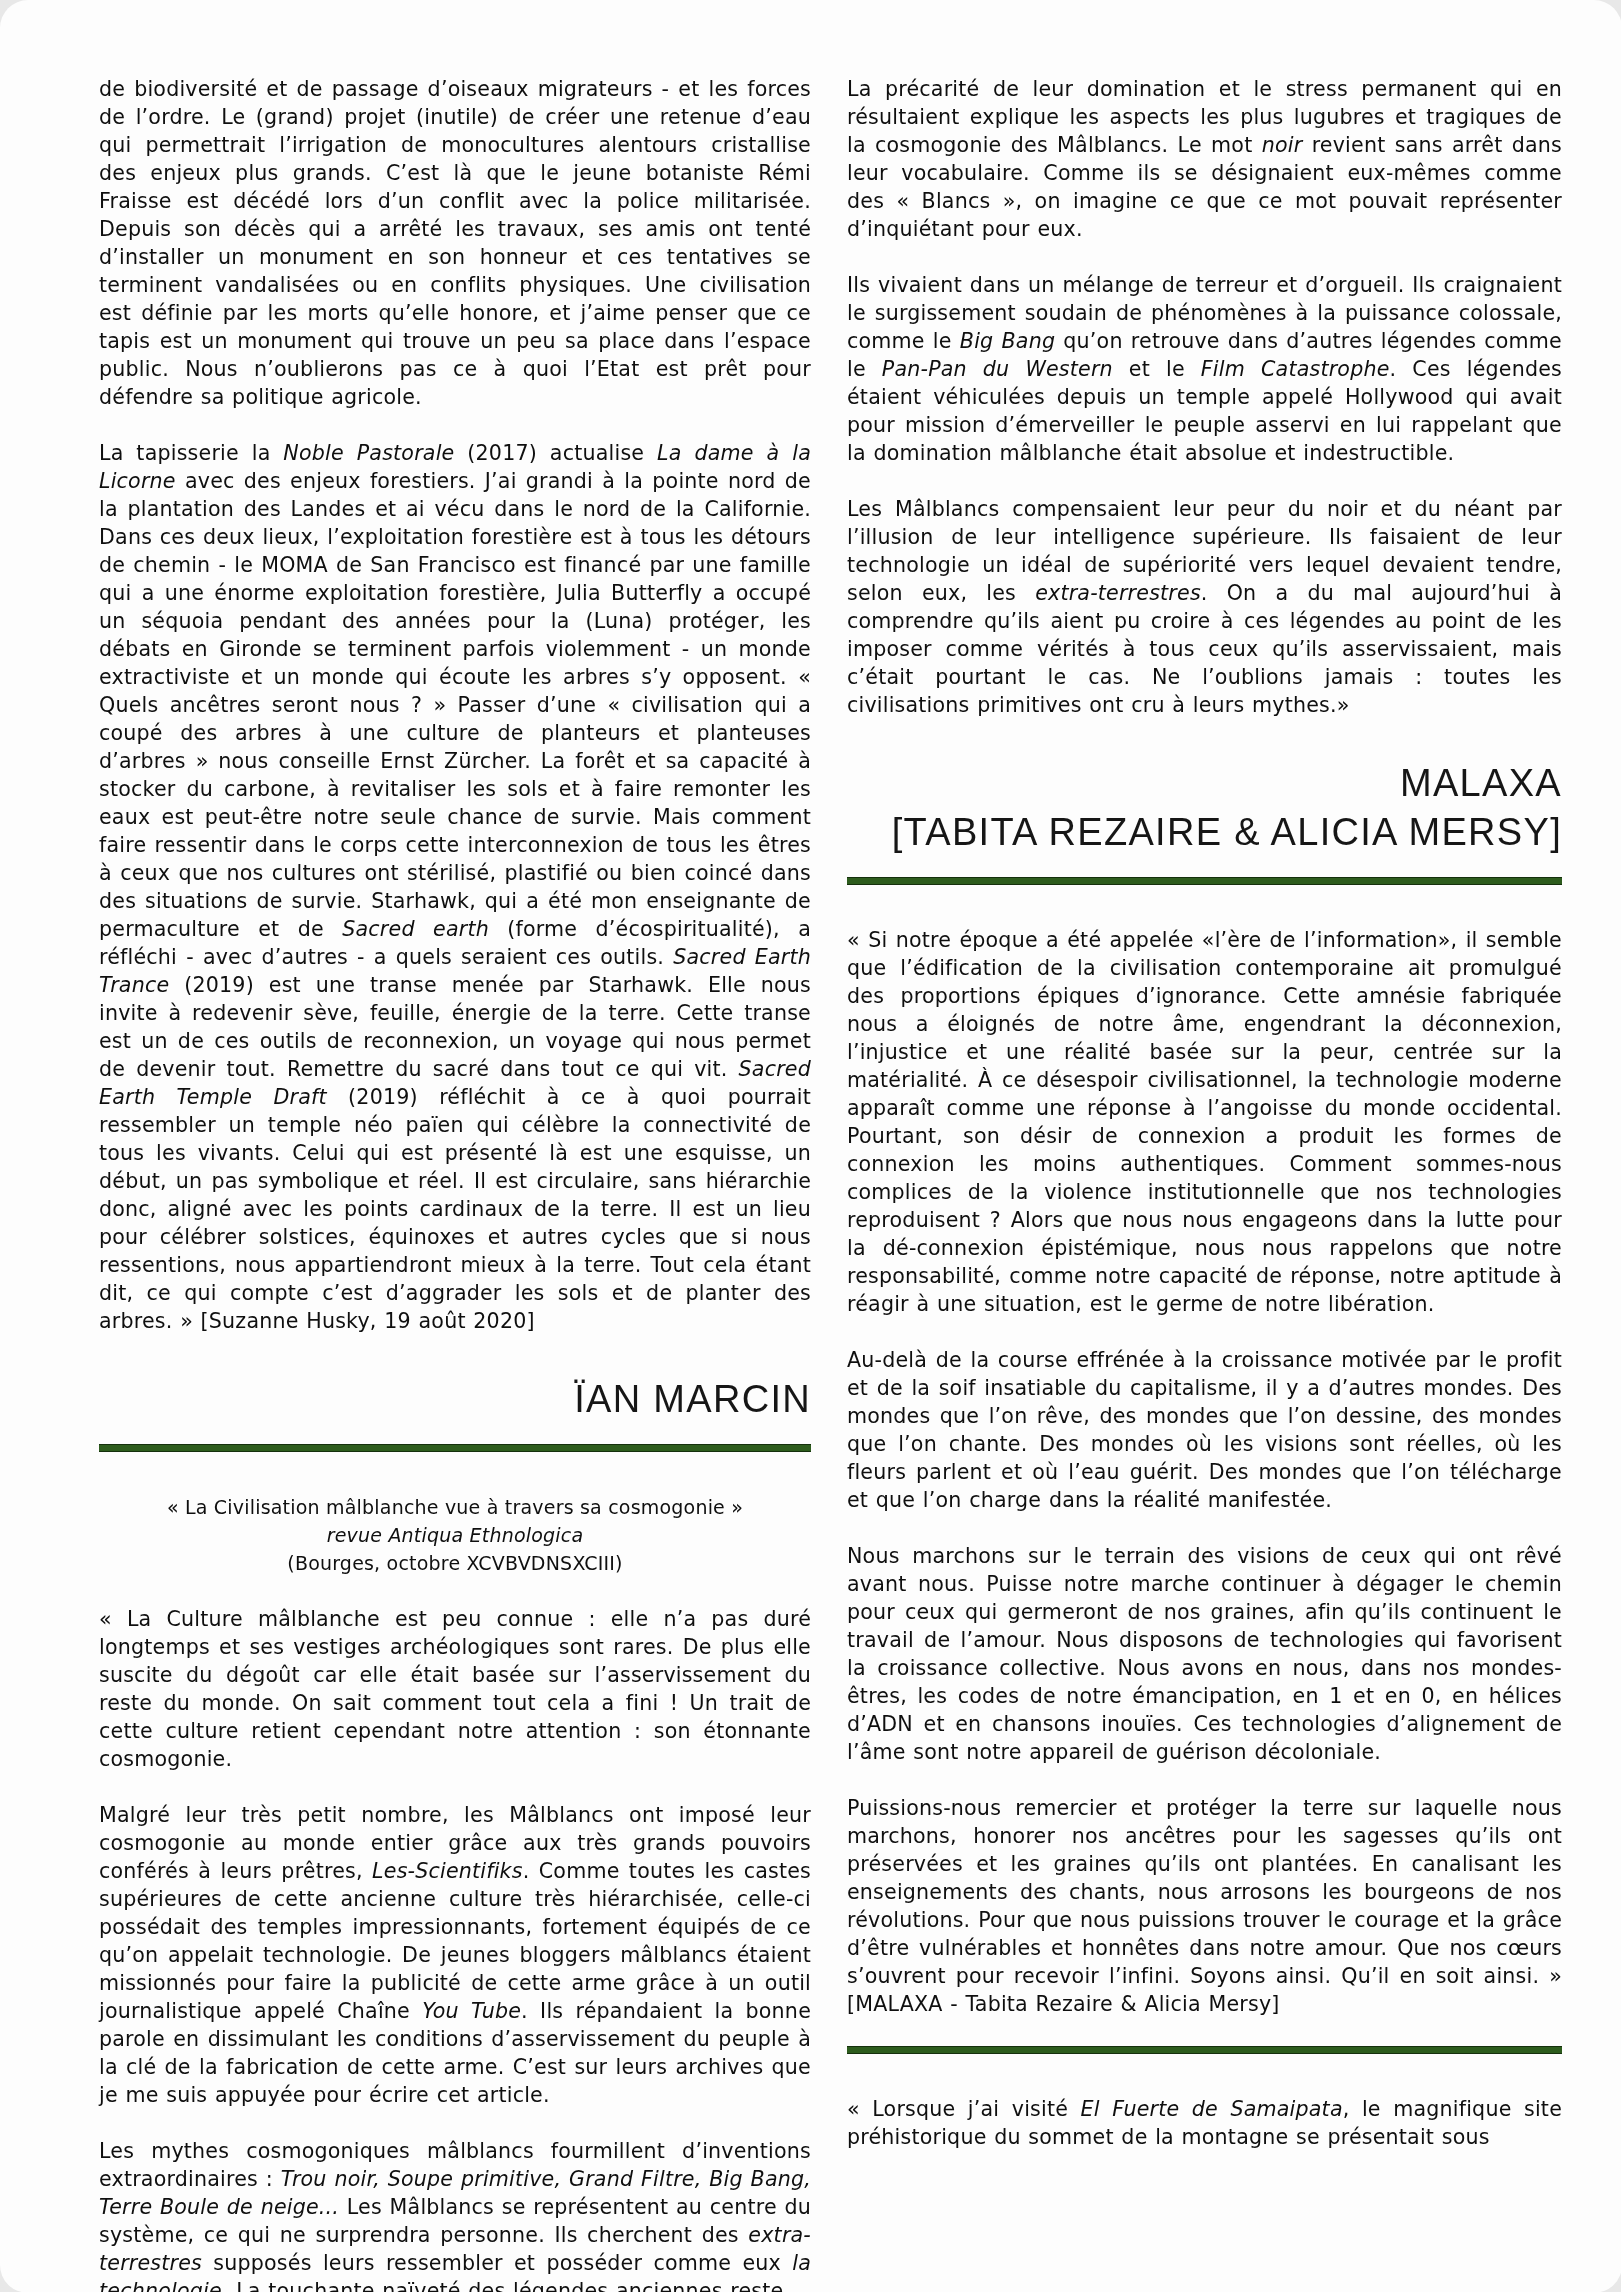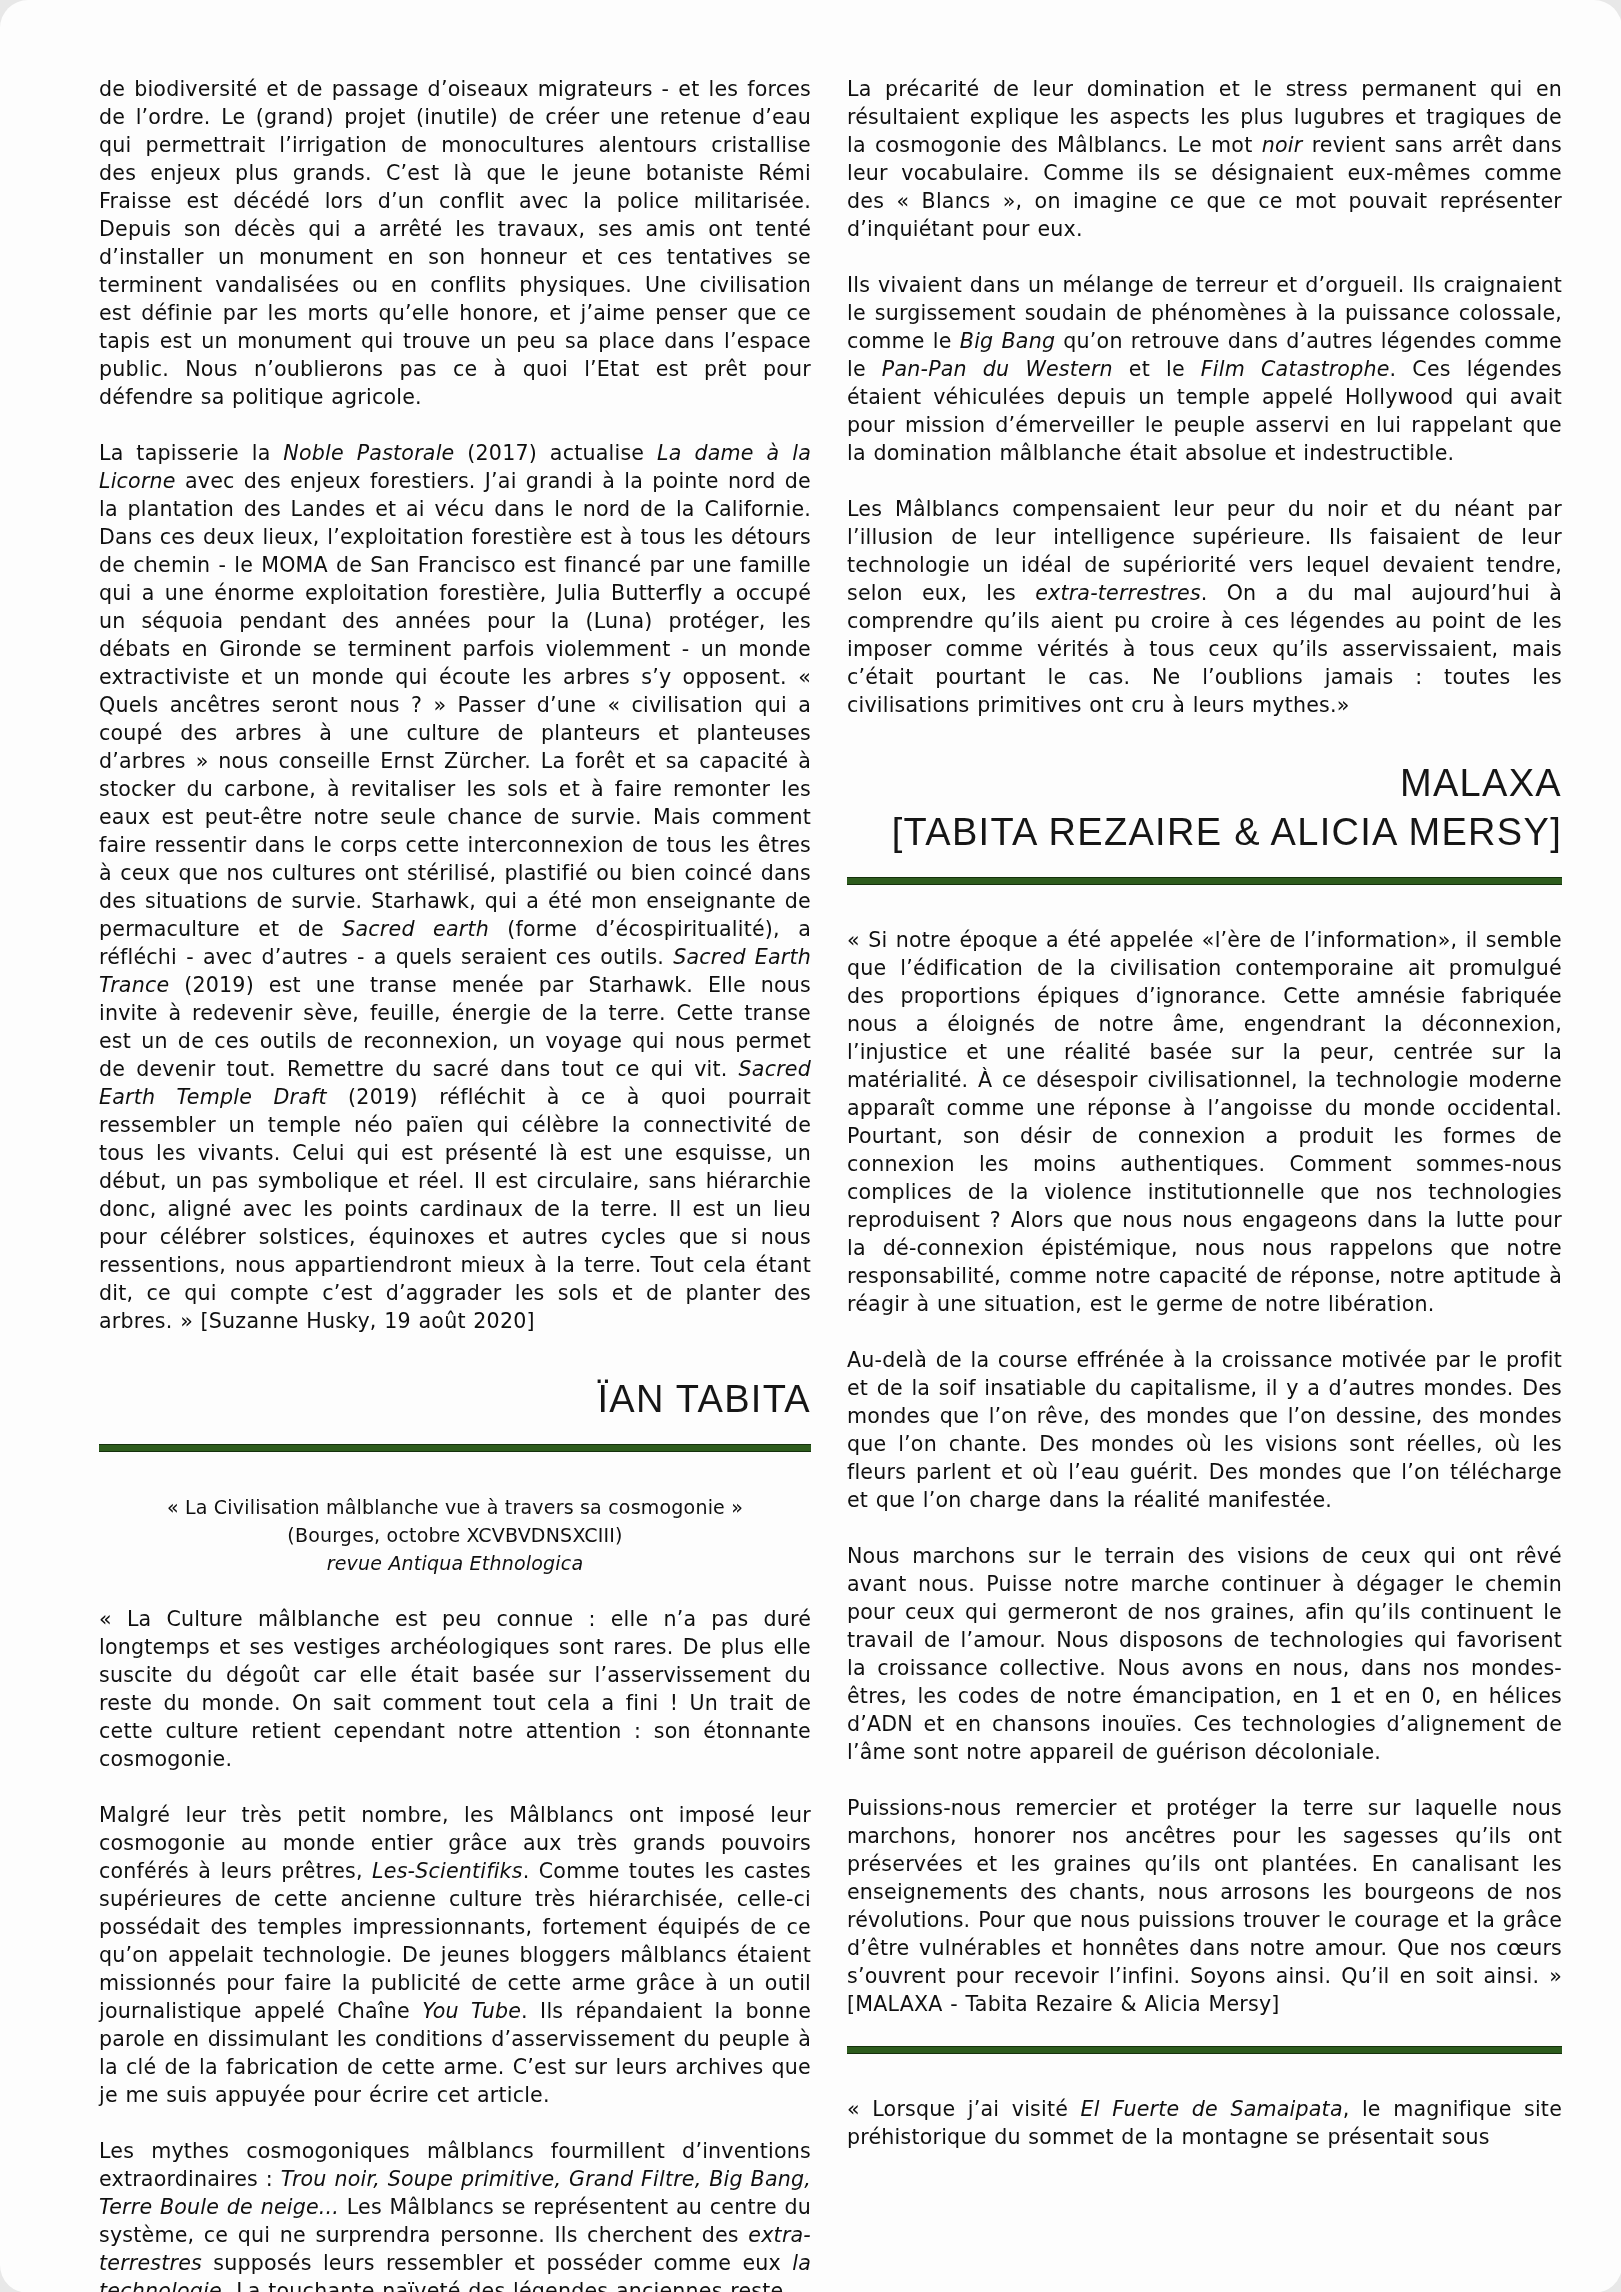--- a/index.html
+++ b/index.html
@@ -71,28 +71,28 @@
 
 <div class="page">
   <div class="columns">
 
     <div class="column left">
       <p class="para">de biodiversité et de passage d’oiseaux migrateurs - et les forces de l’ordre. Le (grand) projet (inutile) de créer une retenue d’eau qui permettrait l’irrigation de monocultures alentours cristallise des enjeux plus grands. C’est là que le jeune botaniste Rémi Fraisse est décédé lors d’un conflit avec la police militarisée. Depuis son décès qui a arrêté les travaux, ses amis ont tenté d’installer un monument en son honneur et ces tentatives se terminent vandalisées ou en conflits physiques. Une civilisation est définie par les morts qu’elle honore, et j’aime penser que ce tapis est un monument qui trouve un peu sa place dans l’espace public. Nous n’oublierons pas ce à quoi l’Etat est prêt pour défendre sa politique agricole.</p>
 
       <p class="para">La tapisserie la <i>Noble Pastorale</i> (2017) actualise <i>La dame à la Licorne</i> avec des enjeux forestiers. J’ai grandi à la pointe nord de la plantation des Landes et ai vécu dans le nord de la Californie. Dans ces deux lieux, l’exploitation forestière est à tous les détours de chemin - le MOMA de San Francisco est financé par une famille qui a une énorme exploitation forestière, Julia Butterfly a occupé un séquoia pendant des années pour la (Luna) protéger, les débats en Gironde se terminent parfois violemment - un monde extractiviste et un monde qui écoute les arbres s’y opposent. « Quels ancêtres seront nous ? » Passer d’une « civilisation qui a coupé des arbres à une culture de planteurs et planteuses d’arbres » nous conseille Ernst Zürcher. La forêt et sa capacité à stocker du carbone, à revitaliser les sols et à faire remonter les eaux est peut-être notre seule chance de survie. Mais comment faire ressentir dans le corps cette interconnexion de tous les êtres à ceux que nos cultures ont stérilisé, plastifié ou bien coincé dans des situations de survie. Starhawk, qui a été mon enseignante de permaculture et de <i>Sacred earth</i> (forme d’écospiritualité), a réfléchi - avec d’autres - a quels seraient ces outils. <i>Sacred Earth Trance</i> (2019) est une transe menée par Starhawk. Elle nous invite à redevenir sève, feuille, énergie de la terre. Cette transe est un de ces outils de reconnexion, un voyage qui nous permet de devenir tout. Remettre du sacré dans tout ce qui vit. <i>Sacred Earth Temple Draft</i> (2019) réfléchit à ce à quoi pourrait ressembler un temple néo païen qui célèbre la connectivité de tous les vivants. Celui qui est présenté là est une esquisse, un début, un pas symbolique et réel. Il est circulaire, sans hiérarchie donc, aligné avec les points cardinaux de la terre. Il est un lieu pour célébrer solstices, équinoxes et autres cycles que si nous ressentions, nous appartiendront mieux à la terre. Tout cela étant dit, ce qui compte c’est d’aggrader les sols et de planter des arbres. » [Suzanne Husky, 19 août 2020]</p>
 
       <h2 class="section-heading">
-        <span class="heading-line">ÏAN TABITA</span>
+        <span class="heading-line">ÏAN MARCIN</span>
       </h2>
       <div class="divider-rule"></div>
 
       <div class="citation-block">
         <div>« La Civilisation mâlblanche vue à travers sa cosmogonie »</div>
+        <div><i>revue Antiqua Ethnologica</i></div>
         <div>(Bourges, octobre XCVBVDNSXCIII)</div>
-        <div><i>revue Antiqua Ethnologica</i></div>
       </div>
 
       <p class="para">« La Culture mâlblanche est peu connue : elle n’a pas duré longtemps et ses vestiges archéologiques sont rares. De plus elle suscite du dégoût car elle était basée sur l’asservissement du reste du monde. On sait comment tout cela a fini ! Un trait de cette culture retient cependant notre attention : son étonnante cosmogonie.</p>
 
       <p class="para">Malgré leur très petit nombre, les Mâlblancs ont imposé leur cosmogonie au monde entier grâce aux très grands pouvoirs conférés à leurs prêtres, <i>Les-Scientifiks</i>. Comme toutes les castes supérieures de cette ancienne culture très hiérarchisée, celle-ci possédait des temples impressionnants, fortement équipés de ce qu’on appelait technologie. De jeunes bloggers mâlblancs étaient missionnés pour faire la publicité de cette arme grâce à un outil journalistique appelé Chaîne <i>You Tube</i>. Ils répandaient la bonne parole en dissimulant les conditions d’asservissement du peuple à la clé de la fabrication de cette arme. C’est sur leurs archives que je me suis appuyée pour écrire cet article.</p>
 
       <p class="para">Les mythes cosmogoniques mâlblancs fourmillent d’inventions extraordinaires : <i>Trou noir, Soupe primitive, Grand Filtre, Big Bang, Terre Boule de neige...</i> Les Mâlblancs se représentent au centre du système, ce qui ne surprendra personne. Ils cherchent des <i>extra-terrestres</i> supposés leurs ressembler et posséder comme eux <i>la technologie</i>. La touchante naïveté des légendes anciennes reste</p>
     </div>
 
     <div class="column right">

